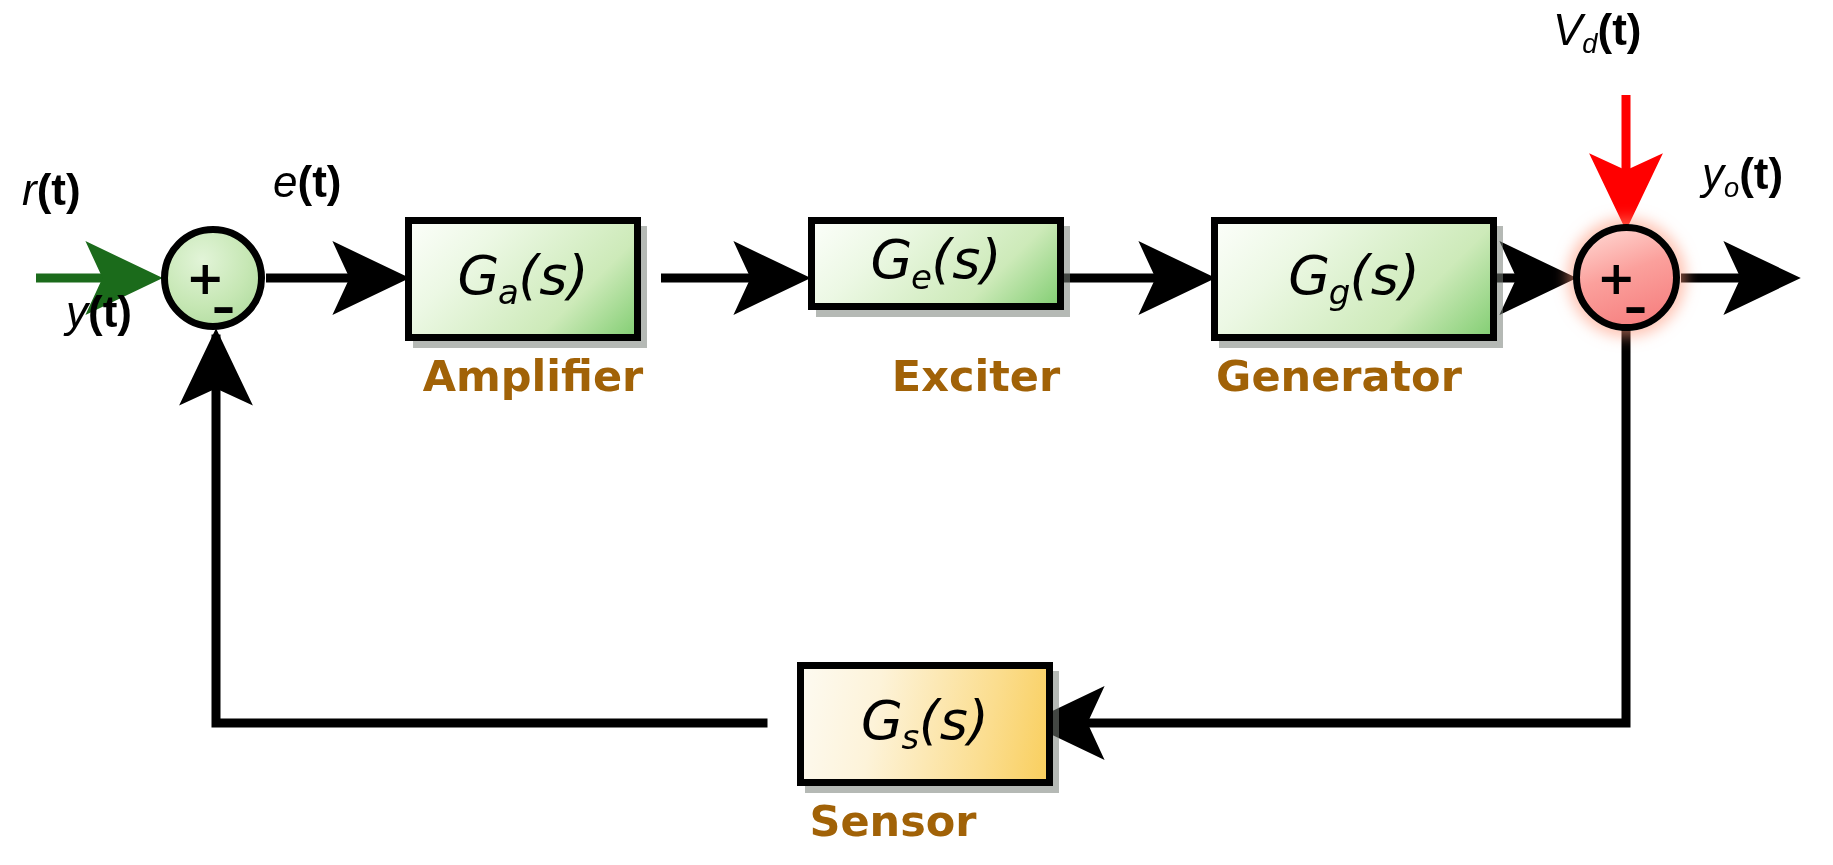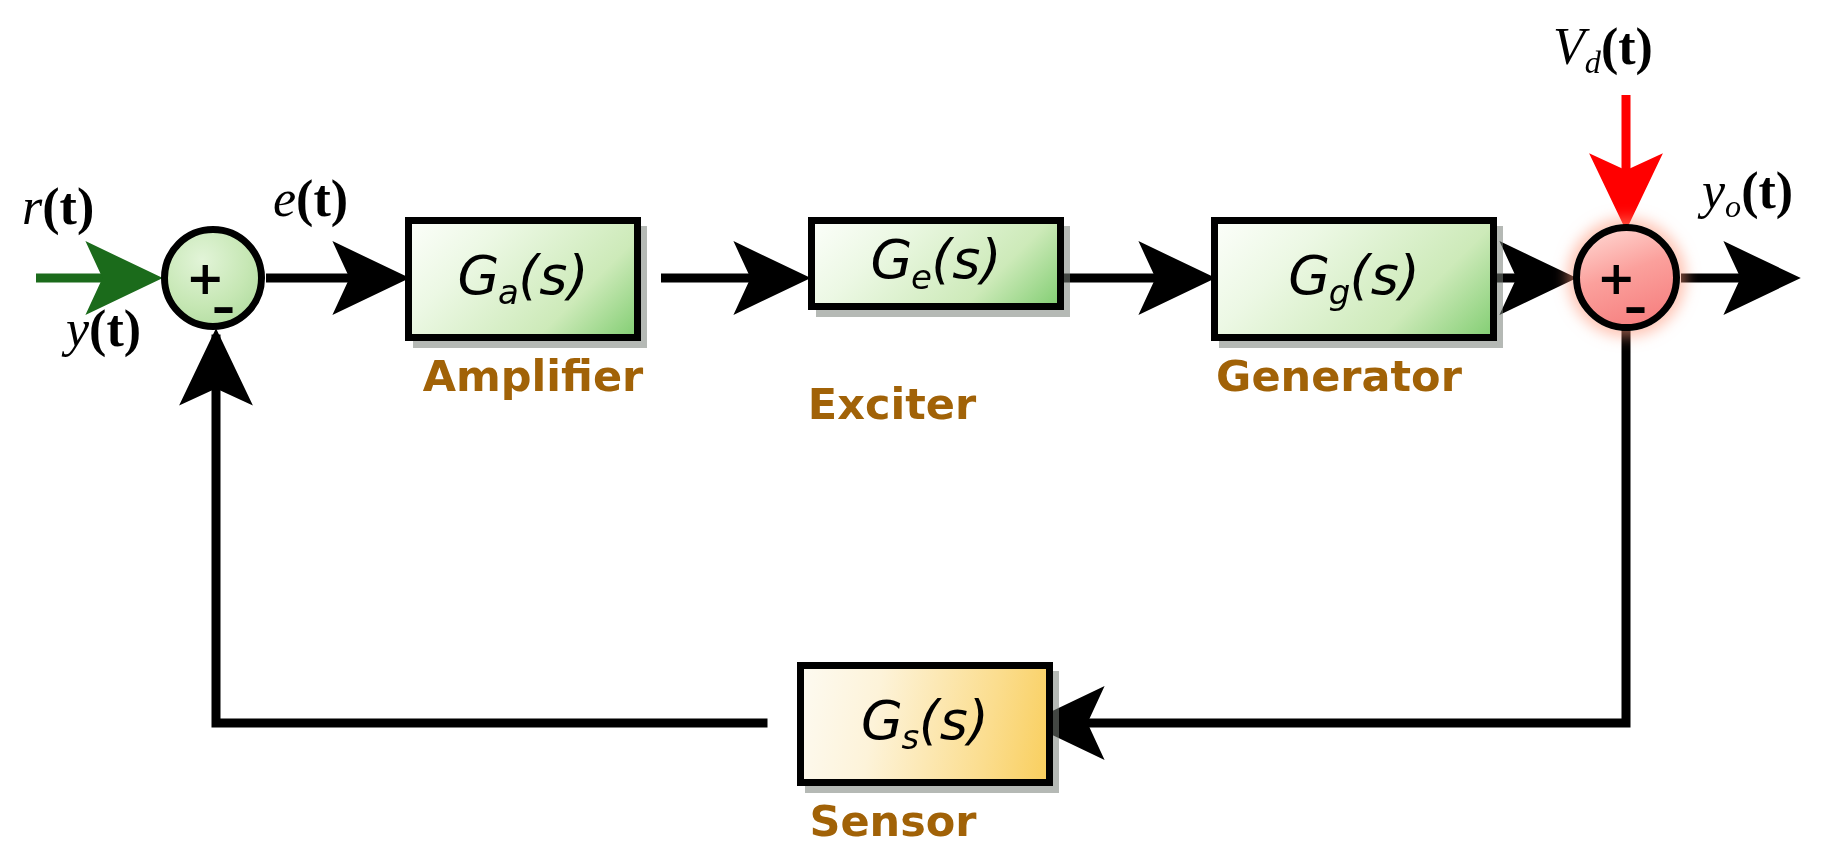--- a/index.html
+++ b/index.html
@@ -93,26 +93,25 @@
     color: #000;
     line-height: 1;
     user-select: none;
   }
   .sign.plus  { font-size: 46px; }
   .sign.minus { font-size: 46px; }
 
   
   .sig {
     position: absolute;
-    font-family: Liberation Serif, serif;
-    font-size: 52px;
+    font-family: Liberation Sans, sans-serif;
+    font-size: 44px;
     color: #000;
     white-space: nowrap;
     line-height: 1;
-    margin-top: 13px;
   }
   .sig .v { font-style: italic; font-weight: normal; }
   .sig .t { font-style: normal; font-weight: bold; }
   .sig .sb {
     font-style: italic;
     font-size: 0.62em;
     vertical-align: -0.28em;
   }
 </style>
 </head>
@@ -157,21 +156,21 @@
       <span class="it">G</span><span class="sub">a</span><span class="it">(s)</span>
     </span>
   </div>
   <div class="caption" style="left:405px; top:355px; width:256px;">Amplifier</div>
 
   <div class="blk green" style="left:808px; top:217px; width:256px; height:93px;">
     <span class="blk-label">
       <span class="it">G</span><span class="sub">e</span><span class="it">(s)</span>
     </span>
   </div>
-  <div class="caption" style="left:764px; top:355px; width:256px;margin-top:28px;">Exciter</div>
+  <div class="caption" style="left:848px; top:355px; width:256px;">Exciter</div>
 
   <div class="blk green" style="left:1211px; top:217px; width:286px; height:124px;">
     <span class="blk-label">
       <span class="it">G</span><span class="sub">g</span><span class="it">(s)</span>
     </span>
   </div>
   <div class="caption" style="left:1211px; top:355px; width:256px;">Generator</div>
 
   <div class="blk yellow" style="left:765px; top:662px; width:256px; height:124px;margin-left:32px;">
     <span class="blk-label">

